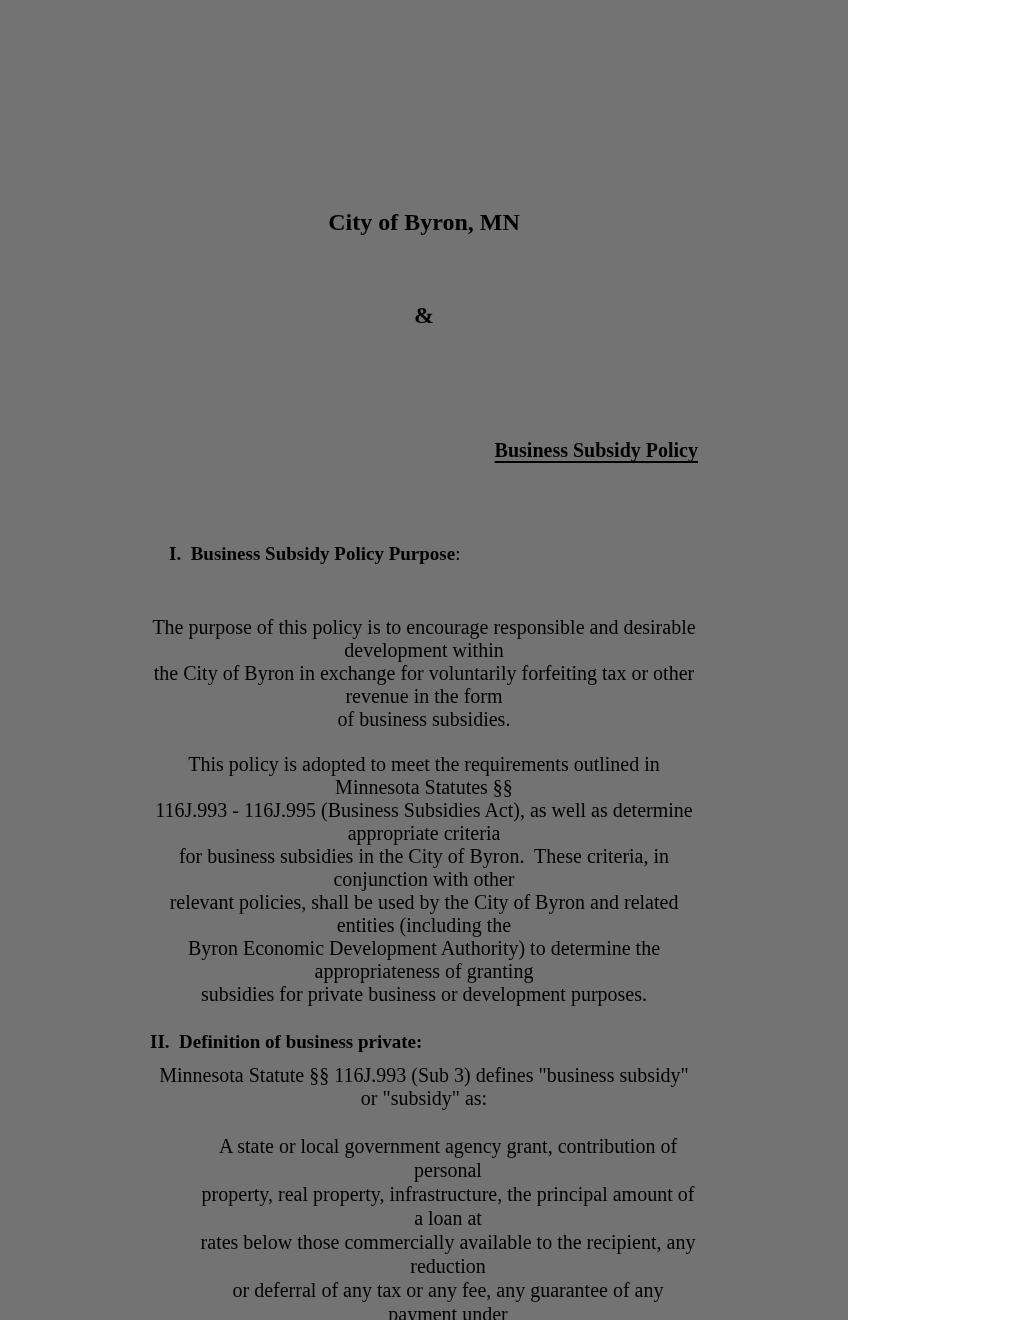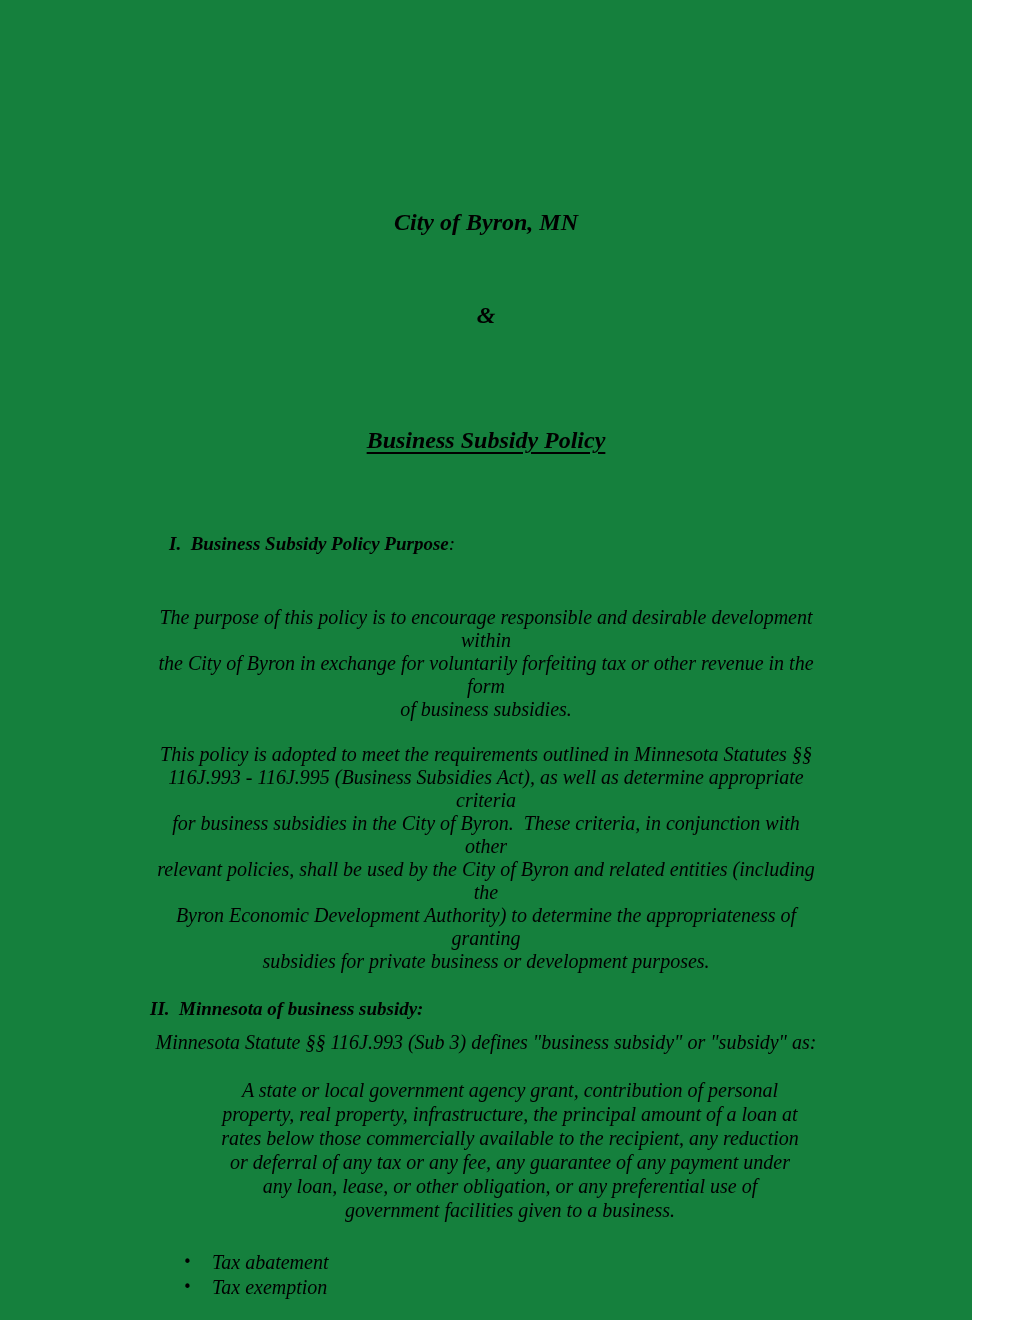--- a/index.html
+++ b/index.html
@@ -2,44 +2,43 @@
 <html><head>
 <meta charset="utf-8">
 <style>
   html, body {
     margin: 0;
     padding: 0;
     background: #ffffff;
   }
   .page {
     position: relative;
-    width: 972px;
+    width: 848px;
     height: 1320px;
-    background: #15803d;
+    background: #737373;
     color: #000000;
     font-family: "Liberation Serif", "DejaVu Serif", serif;
     font-size: 20px;
     line-height: 23px;
     box-sizing: border-box;
     padding: 145px 150px 0 150px;
     overflow: hidden;
-    font-style: italic;
   }
   .title-block {
     text-align: center;
     font-weight: bold;
     font-size: 24px;
     line-height: 31px;
     white-space: pre-wrap;
   }
   .doc-title {
-    margin-top: 32px;
-    text-align: center;
+    margin-top: 42px;
+    text-align: right;
     font-weight: bold;
-    font-size: 24px;
+    font-size: 20px;
     line-height: 31px;
     text-decoration: none;
   }
   .doc-title span {
     text-decoration: underline;
     text-underline-offset: 4px;
     text-decoration-thickness: 2px;
   }
   .section-heading {
     margin-top: 47px;
@@ -111,21 +110,21 @@
 the City of Byron in exchange for voluntarily forfeiting tax or other revenue in the form
 of business subsidies.</p>
 
   <p class="body">This policy is adopted to meet the requirements outlined in Minnesota Statutes §§
 116J.993 - 116J.995 (Business Subsidies Act), as well as determine appropriate criteria
 for business subsidies in the City of Byron.  These criteria, in conjunction with other
 relevant policies, shall be used by the City of Byron and related entities (including the
 Byron Economic Development Authority) to determine the appropriateness of granting
 subsidies for private business or development purposes.</p>
 
-  <div class="section-heading second">II.  Minnesota of business subsidy:</div>
+  <div class="section-heading second">II.  Definition of business private:</div>
 
   <p class="body intro">Minnesota Statute §§ 116J.993 (Sub 3) defines "business subsidy" or "subsidy" as:</p>
 
   <p class="body blockquote">A state or local government agency grant, contribution of personal
 property, real property, infrastructure, the principal amount of a loan at
 rates below those commercially available to the recipient, any reduction
 or deferral of any tax or any fee, any guarantee of any payment under
 any loan, lease, or other obligation, or any preferential use of
 government facilities given to a business.</p>
 

